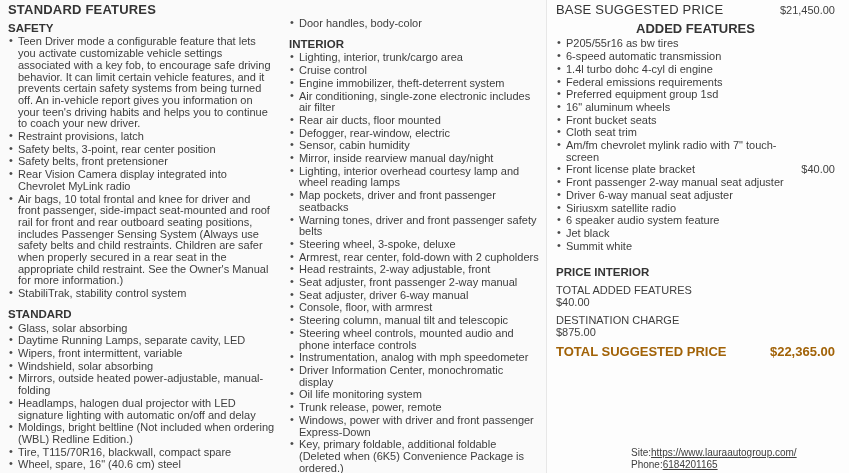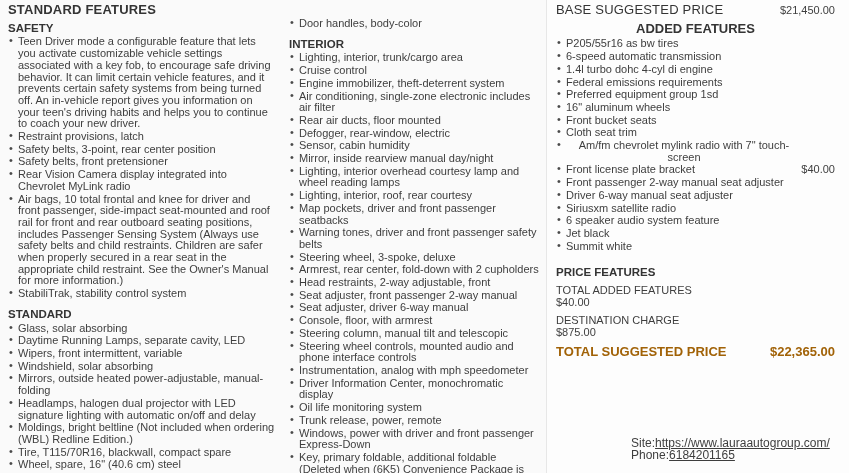--- a/index.html
+++ b/index.html
@@ -15,33 +15,33 @@
   .col3 { flex:1; border-left:1px solid #e7e7e7; background:#fdfdfd; padding:4px 14px 0 9px; position:relative; }
 
   .features-title { font-size:13px; font-weight:bold; color:#343434; margin:0 0 7px 0; letter-spacing:.2px; }
   .section-heading { font-size:11.5px; font-weight:bold; color:#343434; margin:9px 0 2px 0; }
   .section-heading.first { margin-top:0; }
 
   ul.feature-list { list-style:none; margin:0; padding:0; }
   ul.feature-list li { position:relative; padding-left:10px; margin:0 0 1px 0; }
   ul.feature-list li::before { content:"\2022"; position:absolute; left:1px; top:-1px; color:#4a4a4a; }
 
-  ul.priced-list li { display:flex; justify-content:space-between;text-align:center; }
+  ul.priced-list li { display:flex; justify-content:space-between; }
   ul.priced-list .feat-label { max-width:236px; }
   ul.priced-list .feat-price { white-space:nowrap; margin-left:8px; }
 
   .base-row { display:flex; justify-content:space-between; align-items:baseline; margin:0 0 4px 0; }
   .base-label { font-size:13px; font-weight:normal; color:#343434; letter-spacing:.2px; }
   .base-value { font-size:11px; color:#3e3e3e; }
 
   .price-details-heading { font-size:11.5px; font-weight:bold; color:#343434; margin:15px 0 6px 0; }
   .detail-row { display:flex; justify-content:space-between; margin:0 0 7px 0;flex-direction:column; }
   .total-row { display:flex; justify-content:space-between; font-size:13px; font-weight:bold; color:#a16207; margin-top:2px; }
 
-  .footer { position:absolute; left:84px; bottom:12px; font-size:12px; line-height:11.5px; color:#3e3e3e; }
+  .footer { position:absolute; left:84px; bottom:3px; font-size:10px; line-height:11.5px; color:#3e3e3e; }
   .footer a { color:#3e3e3e; text-decoration:underline; }
 </style>
 </head>
 <body>
 
 <div class="page">
 
   <div class="col col1">
     <div class="features-title">STANDARD FEATURES</div>
 
@@ -79,21 +79,20 @@
     <ul class="feature-list">
         <li>Lighting, interior, trunk/cargo area</li>
         <li>Cruise control</li>
         <li>Engine immobilizer, theft-deterrent system</li>
         <li>Air conditioning, single-zone electronic includes air filter</li>
         <li>Rear air ducts, floor mounted</li>
         <li>Defogger, rear-window, electric</li>
         <li>Sensor, cabin humidity</li>
         <li>Mirror, inside rearview manual day/night</li>
         <li>Lighting, interior overhead courtesy lamp and wheel reading lamps</li>
-        <li>Lighting, interior, roof, rear courtesy</li>
         <li>Map pockets, driver and front passenger seatbacks</li>
         <li>Warning tones, driver and front passenger safety belts</li>
         <li>Steering wheel, 3-spoke, deluxe</li>
         <li>Armrest, rear center, fold-down with 2 cupholders</li>
         <li>Head restraints, 2-way adjustable, front</li>
         <li>Seat adjuster, front passenger 2-way manual</li>
         <li>Seat adjuster, driver 6-way manual</li>
         <li>Console, floor, with armrest</li>
         <li>Steering column, manual tilt and telescopic</li>
         <li>Steering wheel controls, mounted audio and phone interface controls</li>
@@ -160,21 +159,21 @@
           <span class="feat-label">6 speaker audio system feature</span>
         </li>
         <li>
           <span class="feat-label">Jet black</span>
         </li>
         <li>
           <span class="feat-label">Summit white</span>
         </li>
       </ul>
 
-    <div class="price-details-heading">PRICE FEATURES</div>
+    <div class="price-details-heading">PRICE INTERIOR</div>
 
     <div class="detail-row">
       <span>TOTAL ADDED FEATURES</span>
       <span>$40.00</span>
     </div>
     <div class="detail-row">
       <span>DESTINATION CHARGE</span>
       <span>$875.00</span>
     </div>
     <div class="total-row">

